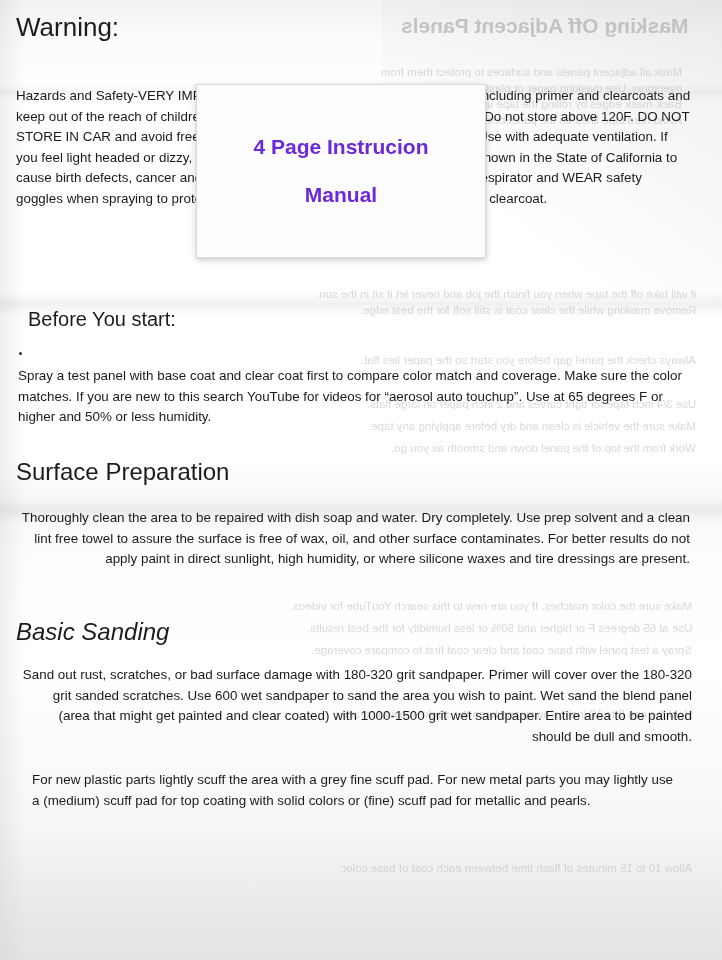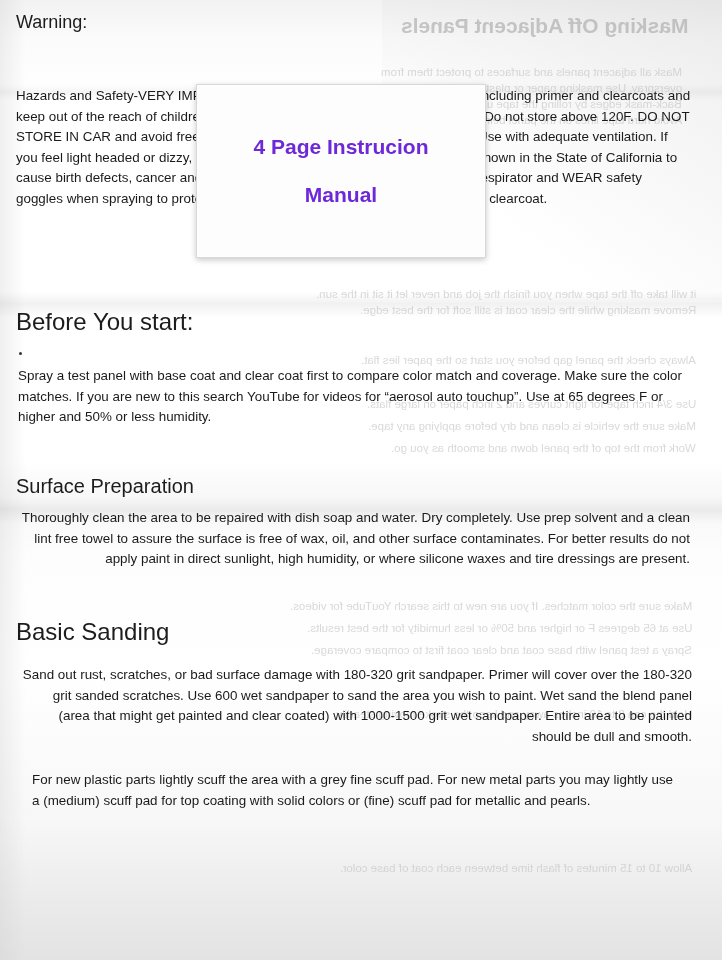--- a/index.html
+++ b/index.html
@@ -94,21 +94,21 @@
   .para {
     color: #1a1a1a;
     font-size: 13.4px;
     line-height: 20.5px;
     font-family: "Liberation Sans", sans-serif;
   }
 
   .abs { position: absolute; }
 
   
-  #warning-heading { left: 16px; top: 12px; font-size: 18px; }
+  #warning-heading { left: 16px; top: 12px; font-size: 26px; }
   #warning-para { left: 16px; top: 86px; width: 676px; }
 
   
   #label-card {
     position: absolute;
     left: 196px;
     top: 84px;
     width: 288px;
     height: 172px;
     background: #fdfdfd;
@@ -124,33 +124,33 @@
     font-family: "Liberation Sans", sans-serif;
     font-weight: bold;
     font-size: 21px;
     color: #6d28d9;
     text-align: center;
     line-height: 30px;
   }
   #label-card .label-line.second { margin-top: 18px; }
 
   
-  #before-heading { left: 16px; top: 308px; font-size: 24px; }
+  #before-heading { left: 28px; top: 308px; font-size: 20px; }
   #before-dot {
     left: 19px; top: 352px; width: 3px; height: 3px;
     background: #333; border-radius: 50%;
   }
   #before-para { left: 18px; top: 366px; width: 666px; }
 
   
-  #surface-heading { left: 16px; top: 458px; font-size: 20px; margin-top: 17px; }
+  #surface-heading { left: 16px; top: 458px; font-size: 24px; }
   #surface-para { left: 18px; top: 508px; width: 672px; text-align: right; }
 
   
-  #sanding-heading { left: 16px; top: 618px; font-size: 24px; }
+  #sanding-heading { left: 16px; top: 618px; font-size: 24px; font-style: italic; }
   #sanding-para-1 { left: 22px; top: 665px; width: 670px; text-align: right; }
   #sanding-para-2 { left: 32px; top: 770px; width: 652px; }
 </style>
 </head>
 <body>
 
 <div id="page">
 
   <div class="paper-tint tint-top-right"></div>
   <div class="paper-tint tint-left"></div>

